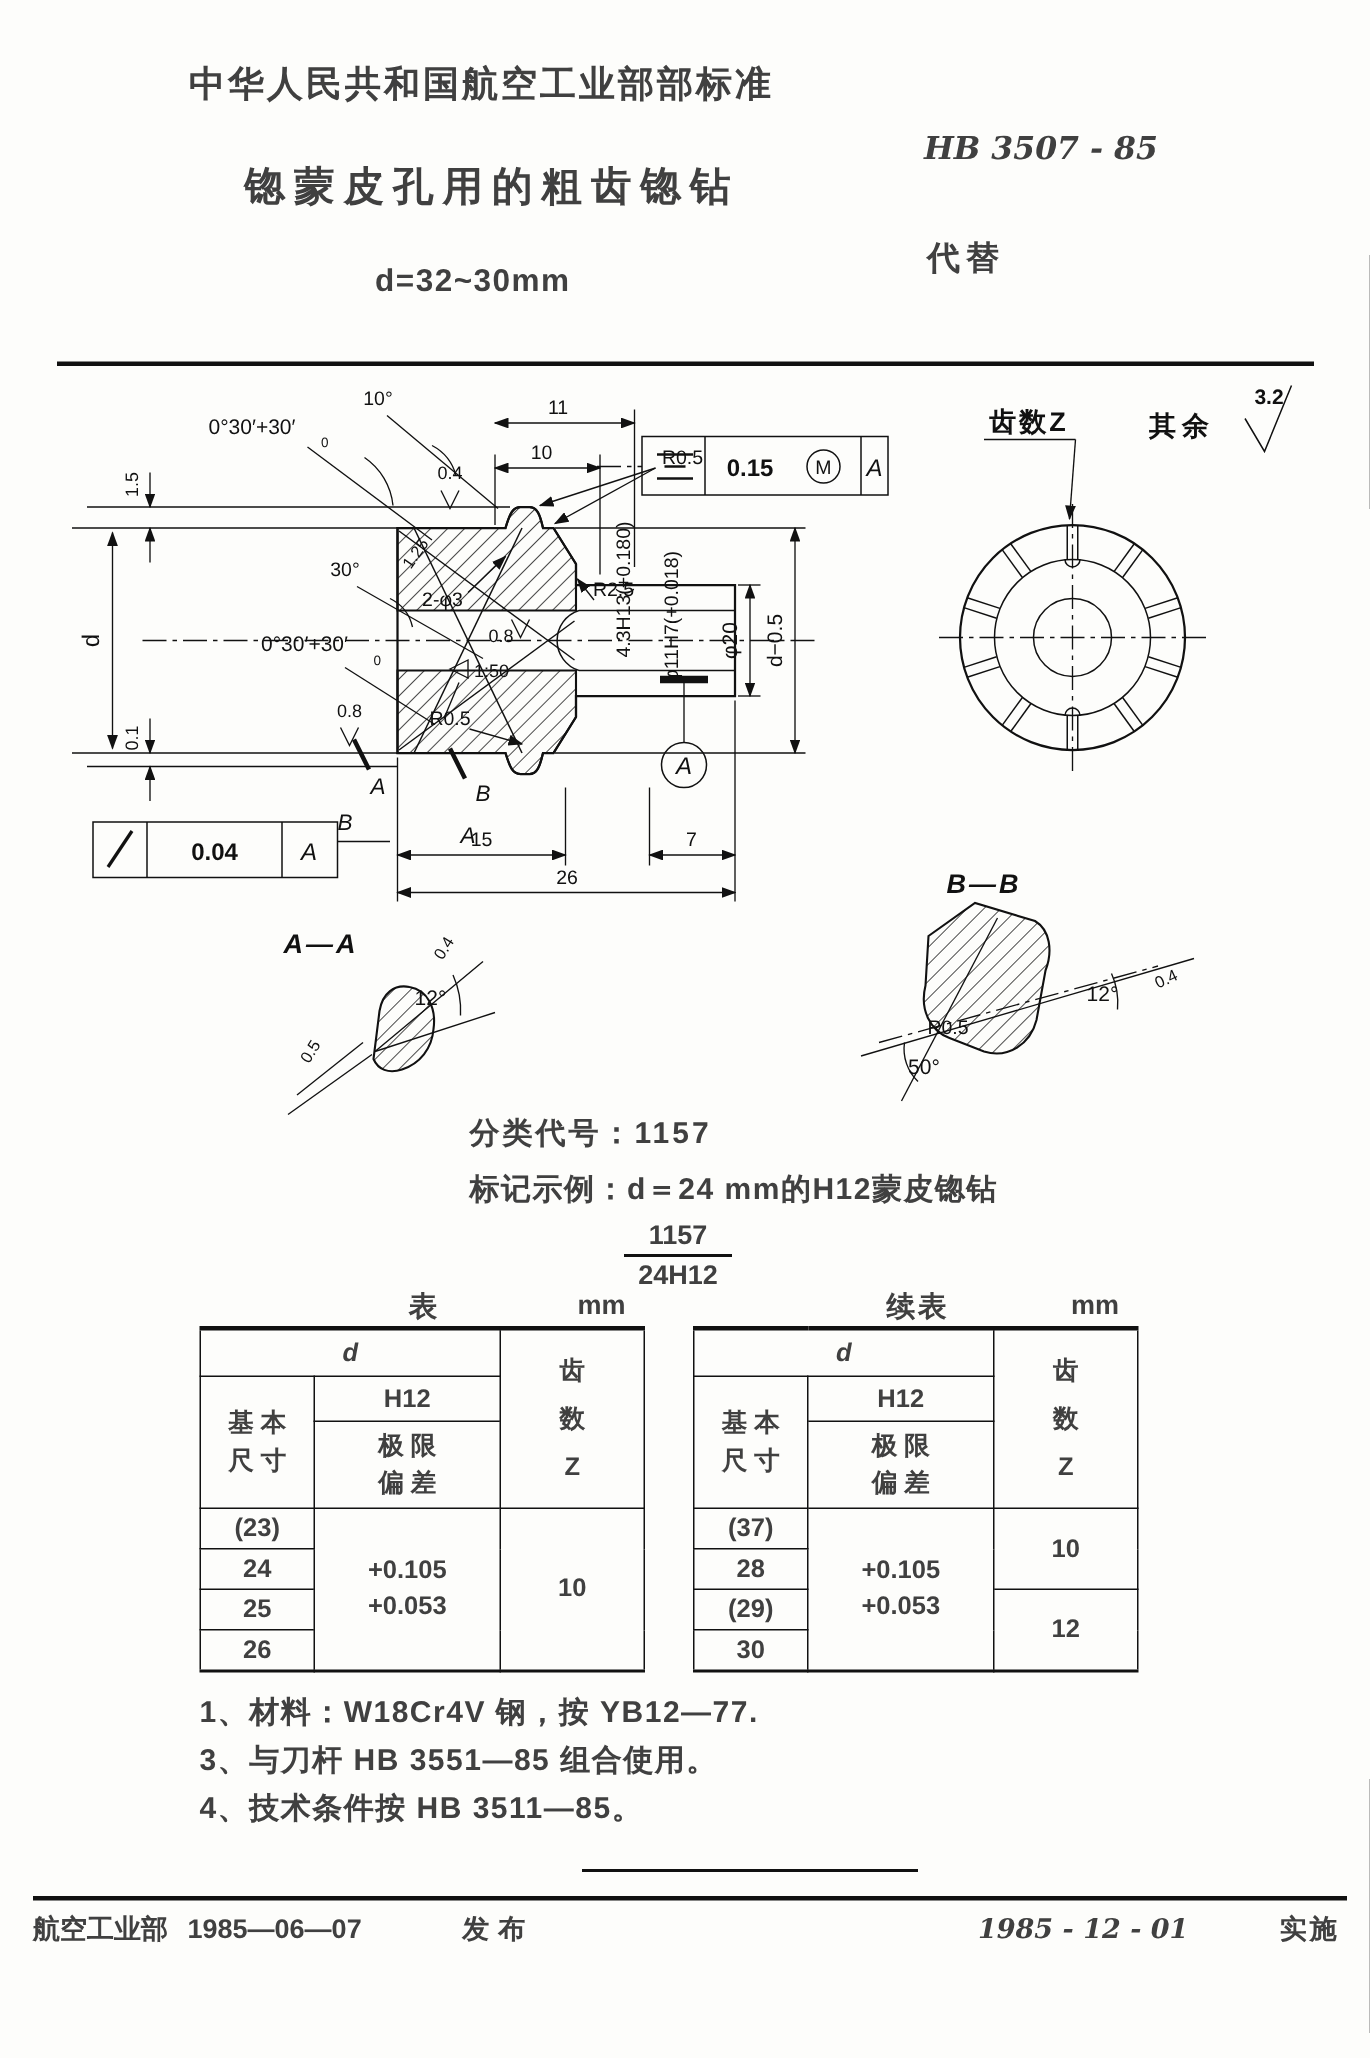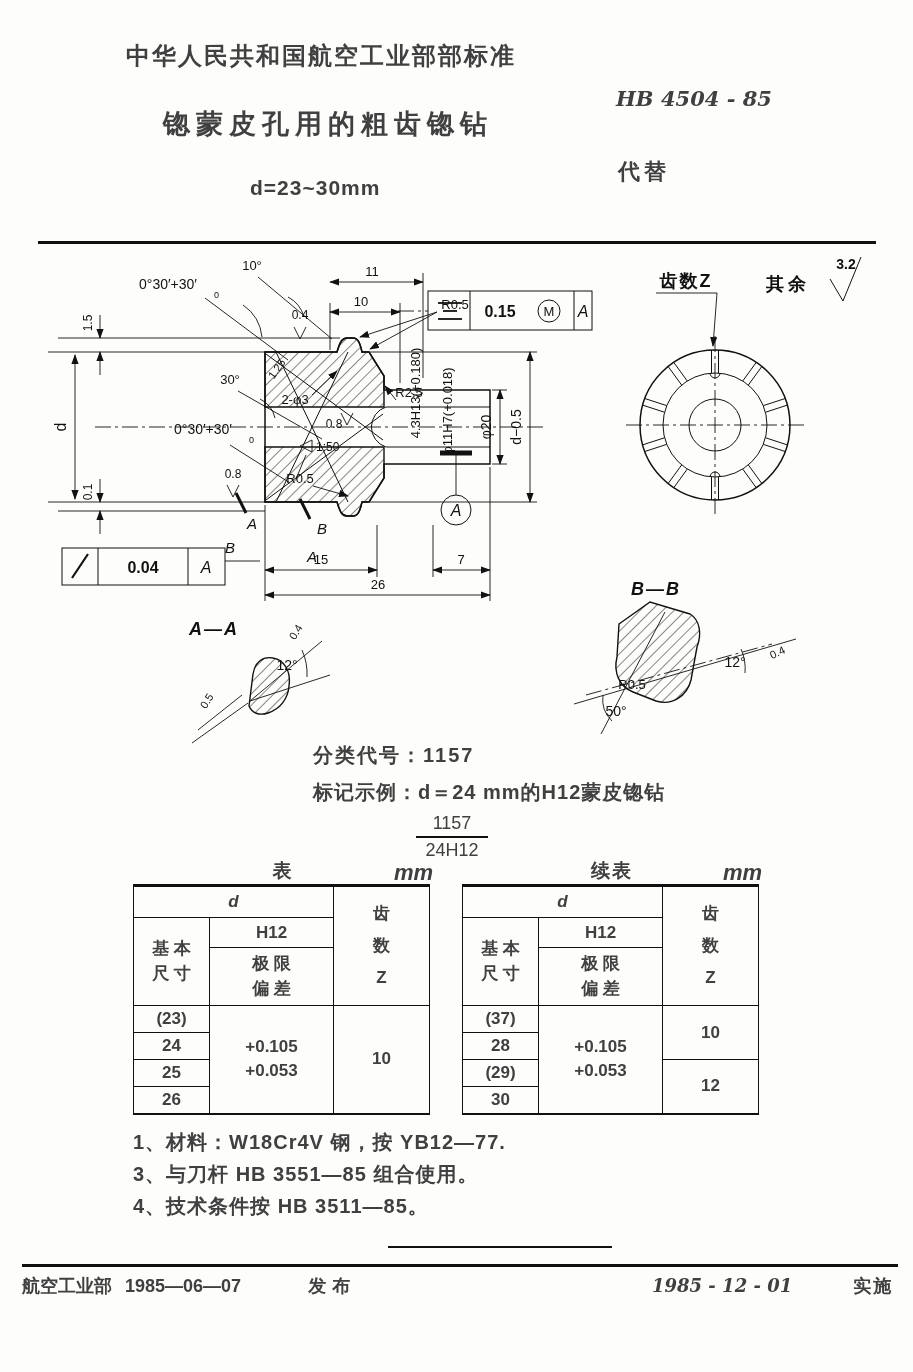--- a/index.html
+++ b/index.html
@@ -8,26 +8,26 @@
   .abs{position:absolute;}
   .hdr-title{left:126px;top:40px;font-size:24px;font-weight:bold;letter-spacing:2px;}
   .doc-num{left:616px;top:86px;font-size:21px;font-style:italic;font-weight:bold;
            font-family:"DejaVu Serif",serif;}
   .main-title{left:163px;top:106px;font-size:27px;font-weight:bold;letter-spacing:6px;}
   .replaces{left:618px;top:157px;font-size:22px;letter-spacing:4px;font-weight:bold;}
   .range{left:250px;top:176px;font-size:21px;font-weight:bold;letter-spacing:1px;}
   .rule{background:#111;}
   .cls-line{left:313px;top:742px;font-size:20px;font-weight:600;letter-spacing:2px;}
   .cls-line2{left:313px;top:779px;font-size:20px;font-weight:600;letter-spacing:1px;}
-  .frac{left:408px;top:813px;width:88px;text-align:center;font-size:18px;font-weight:normal;}
+  .frac{left:408px;top:813px;width:88px;text-align:center;font-size:18px;font-weight:bold;}
   .frac .bar{height:2px;background:#111;margin:2px 8px;}
   .tblwrap{width:300px;}
   .tbl-cap{position:relative;height:26px;font-size:19px;font-weight:bold;}
   .tbl-cap .cap{position:absolute;left:0;right:0;text-align:center;letter-spacing:2px;}
-  .tbl-cap .unit{position:absolute;right:0;top:2px;font-size:22px;font-weight:bold;font-style:italic;}
+  .tbl-cap .unit{position:absolute;right:16px;top:2px;font-size:18px;font-weight:bold;}
   table.std{border-collapse:collapse;table-layout:fixed;}
   table.std td{border:1px solid #111;text-align:center;vertical-align:middle;
                font-size:17px;font-weight:bold;padding:0;}
   table.std{border-top:3px solid #111;border-bottom:2px solid #111;}
   .pre{white-space:pre-line;line-height:1.45;}
   .zcell{line-height:1.9;}
   .notes{left:133px;top:1126px;font-size:20px;font-weight:600;line-height:32px;letter-spacing:1px;}
   .foot{top:1274px;font-size:18px;font-weight:bold;}
   .foot .it{font-style:italic;font-family:"DejaVu Serif",serif;}
   svg text{fill:#111;font-family:"Liberation Sans",sans-serif;}
@@ -36,24 +36,24 @@
   .dl{fill:none;stroke:#111;stroke-width:0.9;}
   .cl{fill:none;stroke:#111;stroke-width:0.9;stroke-dasharray:16 4 3 4;}
   .hv{fill:url(#h45);stroke:#111;stroke-width:1.4;}
 </style>
 </head>
 <body>
 
 <div id="page">
 
   <div class="abs hdr-title">中华人民共和国航空工业部部标准</div>
-  <div class="abs doc-num">HB 4504 - 85</div>
+  <div class="abs doc-num">HB 3507 - 85</div>
   <div class="abs main-title">锪蒙皮孔用的粗齿锪钻</div>
   <div class="abs replaces">代替</div>
-  <div class="abs range">d=23~30mm</div>
+  <div class="abs range">d=32~30mm</div>
   <div class="abs rule" style="left:38px;top:241px;width:838px;height:3px;"></div>
 
   <svg class="abs" style="left:0;top:243px;" width="913" height="502" viewBox="0 0 913 502">
     <defs>
       <pattern id="h45" width="8" height="8" patternUnits="userSpaceOnUse" patternTransform="rotate(45)">
         <line x1="0" y1="0" x2="0" y2="8" stroke="#222" stroke-width="1.1"></line>
       </pattern>
       <marker id="arr" markerWidth="11" markerHeight="8" refX="10" refY="4" orient="auto-start-reverse">
         <path d="M0,0 L11,4 L0,8 Z" fill="#111"></path>
       </marker>

